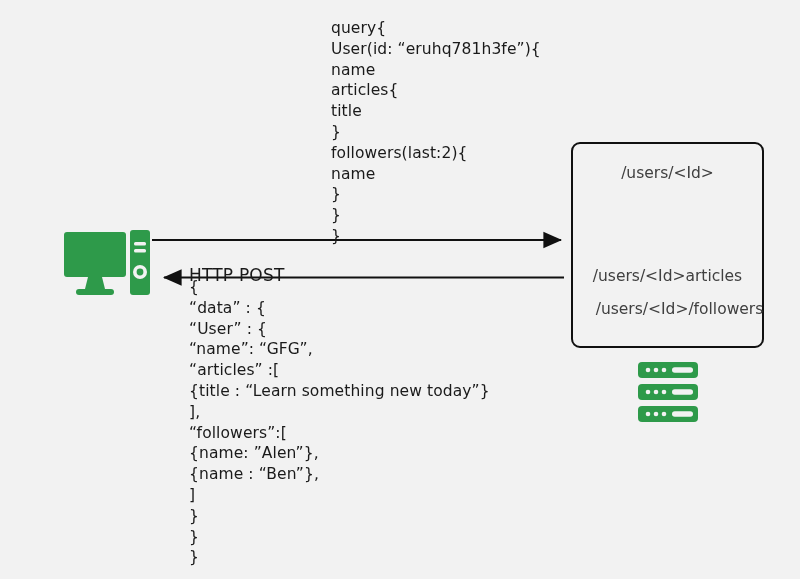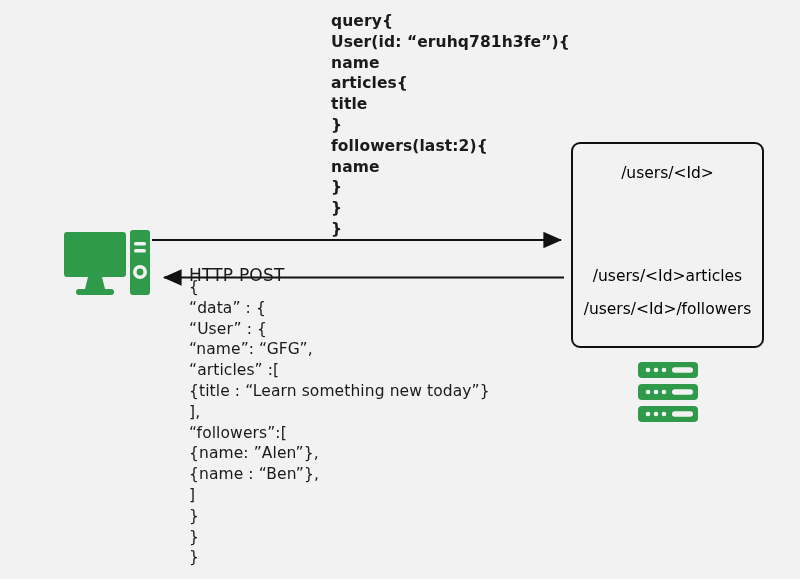--- a/index.html
+++ b/index.html
@@ -21,22 +21,21 @@
   .code-block {
     position: absolute;
     white-space: pre;
     font-size: 15.5px;
     line-height: 20.8px;
     color: #1a1a1a;
     letter-spacing: 0.1px;
   }
   #query-block {
     left: 331px;
-    top: 11px;
-    font-weight: bold;
+    top: 18px;
   }
   #response-block {
     left: 189px;
     top: 277px;
   }
   #http-post-label {
     position: absolute;
     left: 189px;
     top: 265px;
     font-size: 17px;
@@ -57,25 +56,25 @@
     border-radius: 9px;
     background: #f2f2f2;
   }
   .endpoint-line {
     position: absolute;
     left: 0;
     width: 100%;
     text-align: center;
     font-size: 15.5px;
     line-height: 18px;
-    color: #000000;
+    color: #404040;
   }
   #endpoint-0 { top: 20px; }
   #endpoint-1 { top: 87px; margin-top: 36px; }
-  #endpoint-2 { top: 156px; }
+  #endpoint-2 { top: 156px; padding-left: 12px; }
 
   
   #arrows {
     position: absolute;
     left: 0;
     top: 0;
     width: 800px;
     height: 579px;
     pointer-events: none;
   }

